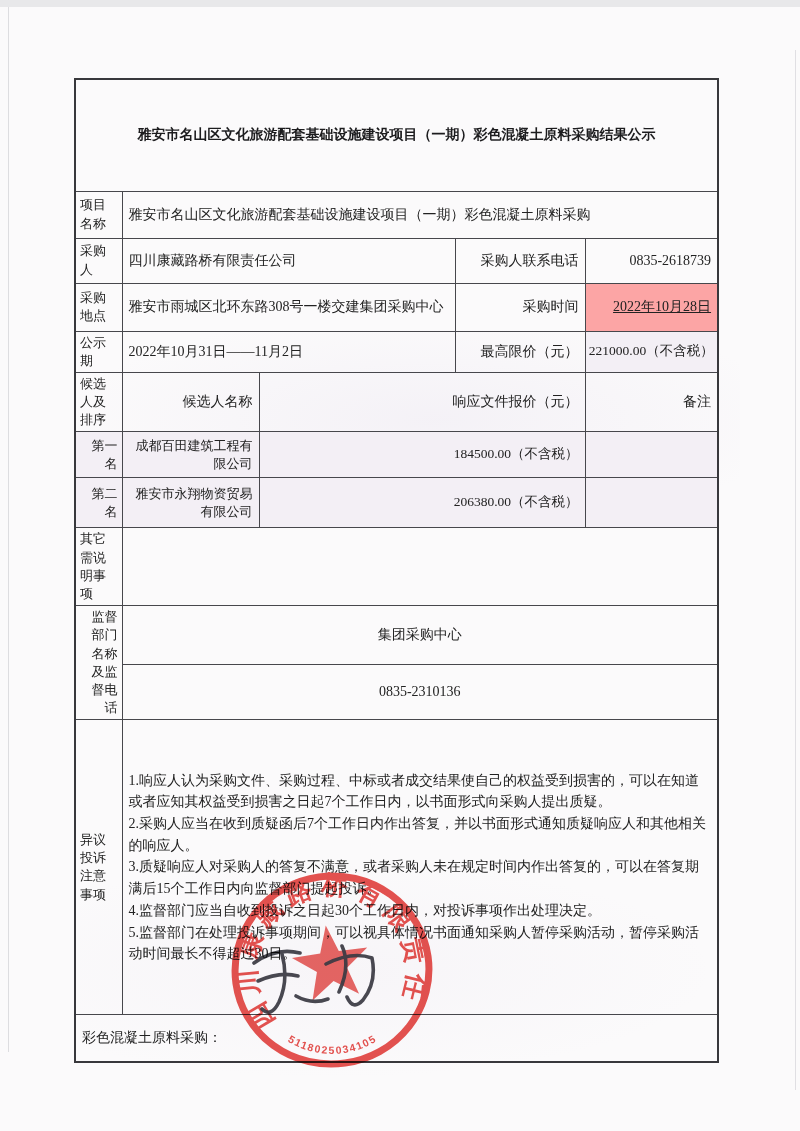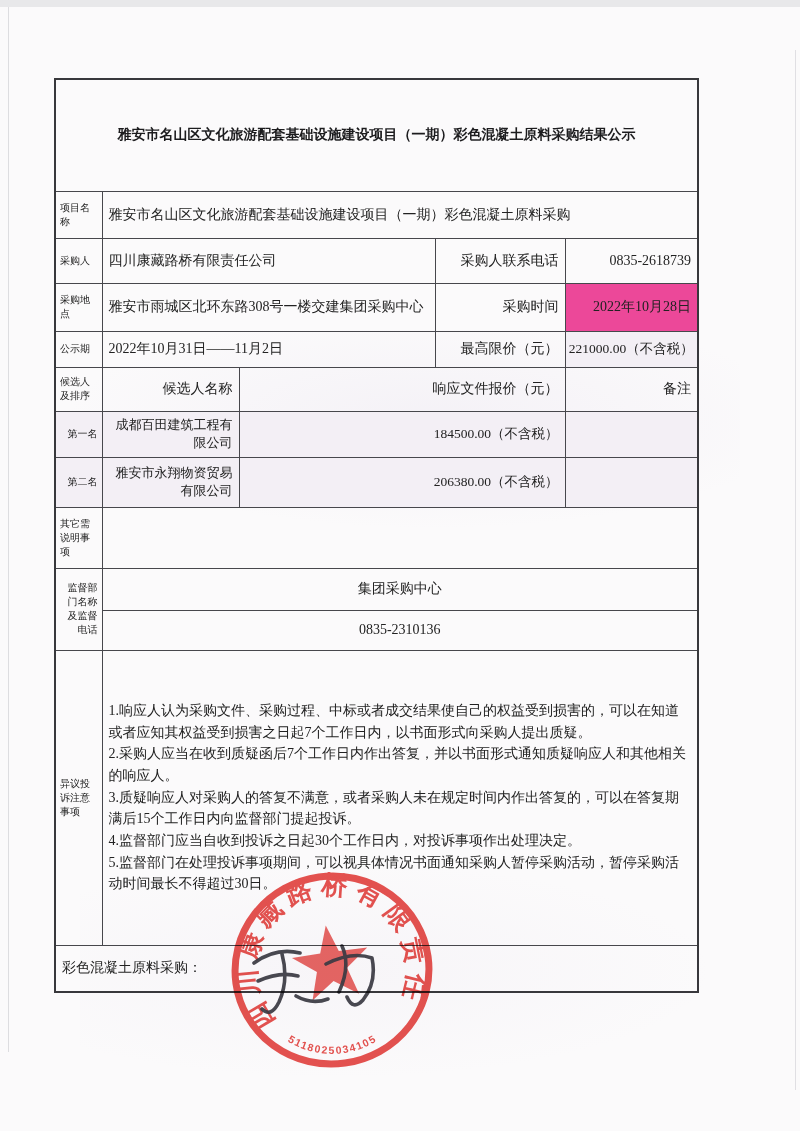--- a/index.html
+++ b/index.html
@@ -7,30 +7,30 @@
        font-family:"Liberation Serif","DejaVu Serif",serif;color:#222;}
   
   .scan-top{position:absolute;left:0;top:0;width:800px;height:7px;background:#e8e8ea;}
   .scan-left{position:absolute;left:8px;top:7px;width:1px;height:1045px;background:#d6d6da;opacity:.8;}
   .scan-right{position:absolute;left:795px;top:50px;width:1px;height:1040px;background:#e0dfe3;}
   .blotch1{position:absolute;left:60px;top:330px;width:680px;height:200px;pointer-events:none;
     background:radial-gradient(ellipse at 55% 45%, rgba(196,180,214,.12), rgba(196,180,214,0) 70%);}
   .blotch2{position:absolute;left:80px;top:860px;width:640px;height:220px;pointer-events:none;
     background:radial-gradient(ellipse at 40% 50%, rgba(200,186,216,.08), rgba(200,186,216,0) 70%);}
 
-  table.tbl{position:absolute;left:54px;top:78px;width:643px;border-collapse:collapse;
+  table.tbl{position:absolute;left:74px;top:78px;width:643px;border-collapse:collapse;
     table-layout:fixed;border:2px solid #38383c;padding-left:28px;}
   .tbl td{border:1px solid #47474c;font-size:14px;line-height:1.4;padding:2px 6px;
     vertical-align:middle;overflow:hidden;}
-  td.lbl{font-size:10px;padding:2px 4px;}
+  td.lbl{font-size:13px;padding:2px 4px;}
   td.ctr{text-align:right;}
   .title-cell{text-align:center;font-family:"Liberation Sans","DejaVu Sans",sans-serif;
     font-weight:bold;font-size:23px;line-height:1.75;padding:0 12px;color:#1c1c1e;}
   .tint{background:#f3eff5;text-align:center;}
-  .tint2{background:#ec4899;}
+  .tint2{background:#fca5a5;text-decoration:underline;}
   .obj-cell{padding:6px 26px 6px 10px;}
   .obj-cell .obj-line{font-size:14px;line-height:1.55;}
   .sign-cell{padding-left:25px;font-size:14.5px;}
   .sup-ctr{text-align:center;}
 
   .seal{position:absolute;left:224px;top:868px;width:222px;height:208px;z-index:5;
     mix-blend-mode:multiply;pointer-events:none;}
 </style>
 </head>
 <body>

